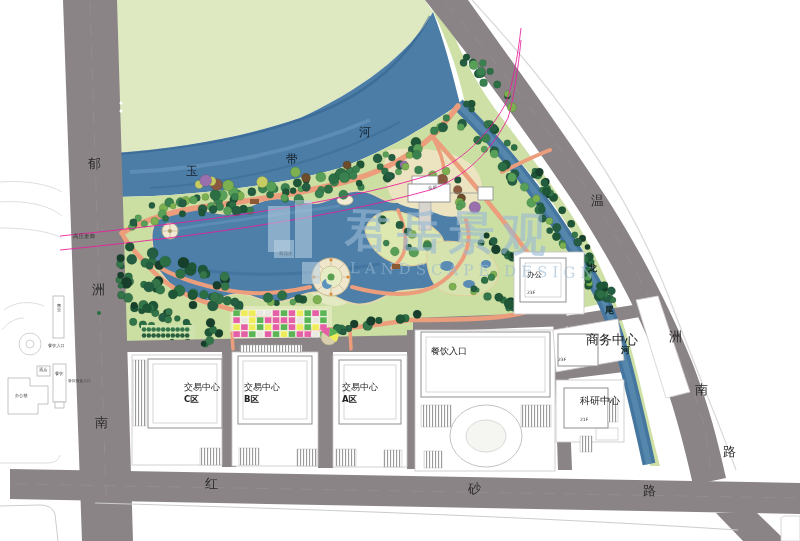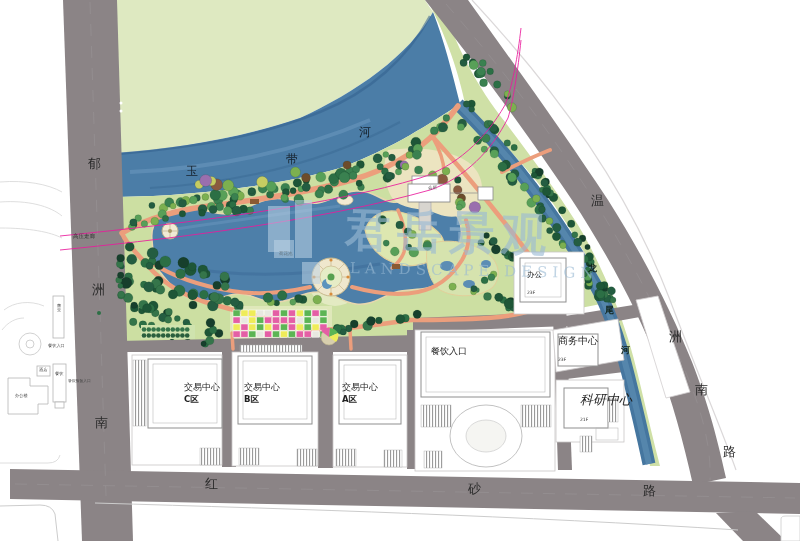--- a/index.html
+++ b/index.html
@@ -689,25 +689,25 @@
 <div class="lbl bldg" style="left:342px;top:383px;">
   <span>交易中心</span><span class="zone">A区</span>
 </div>
 <span class="lbl bldg" style="left:431px;top:347px;">餐饮入口</span>
 
 <div class="lbl" style="left:527px;top:264px;">
   <span style="font-size:7.5px;">办公</span><br>
   <span class="flr">23F</span>
 </div>
 <div class="lbl" style="left:558px;top:331px;">
-  <span style="font-size:10px;">商务中心</span><br>
+  <span style="font-size:13px;margin-left:28px;">商务中心</span><br>
   <span class="flr">23F</span>
 </div>
 <div class="lbl" style="left:580px;top:391px;">
-  <span style="font-size:13px;font-style:italic;">科研中心</span><br>
+  <span style="font-size:10px;">科研中心</span><br>
   <span class="flr">21F</span>
 </div>
 
 <div class="lbl tiny" style="left:55px;top:304px;width:8px;white-space:normal;text-align:center;">商业</div>
 <span class="lbl tiny" style="left:48px;top:344px;">餐饮入口</span>
 <span class="lbl tiny" style="left:39px;top:368px;">酒店</span>
 <span class="lbl tiny" style="left:55px;top:372px;">餐饮</span>
 <span class="lbl tiny" style="left:68px;top:379px;font-size:3.8px;">餐饮预留入口</span>
 <span class="lbl tiny" style="left:15px;top:394px;">办公楼</span>
 

